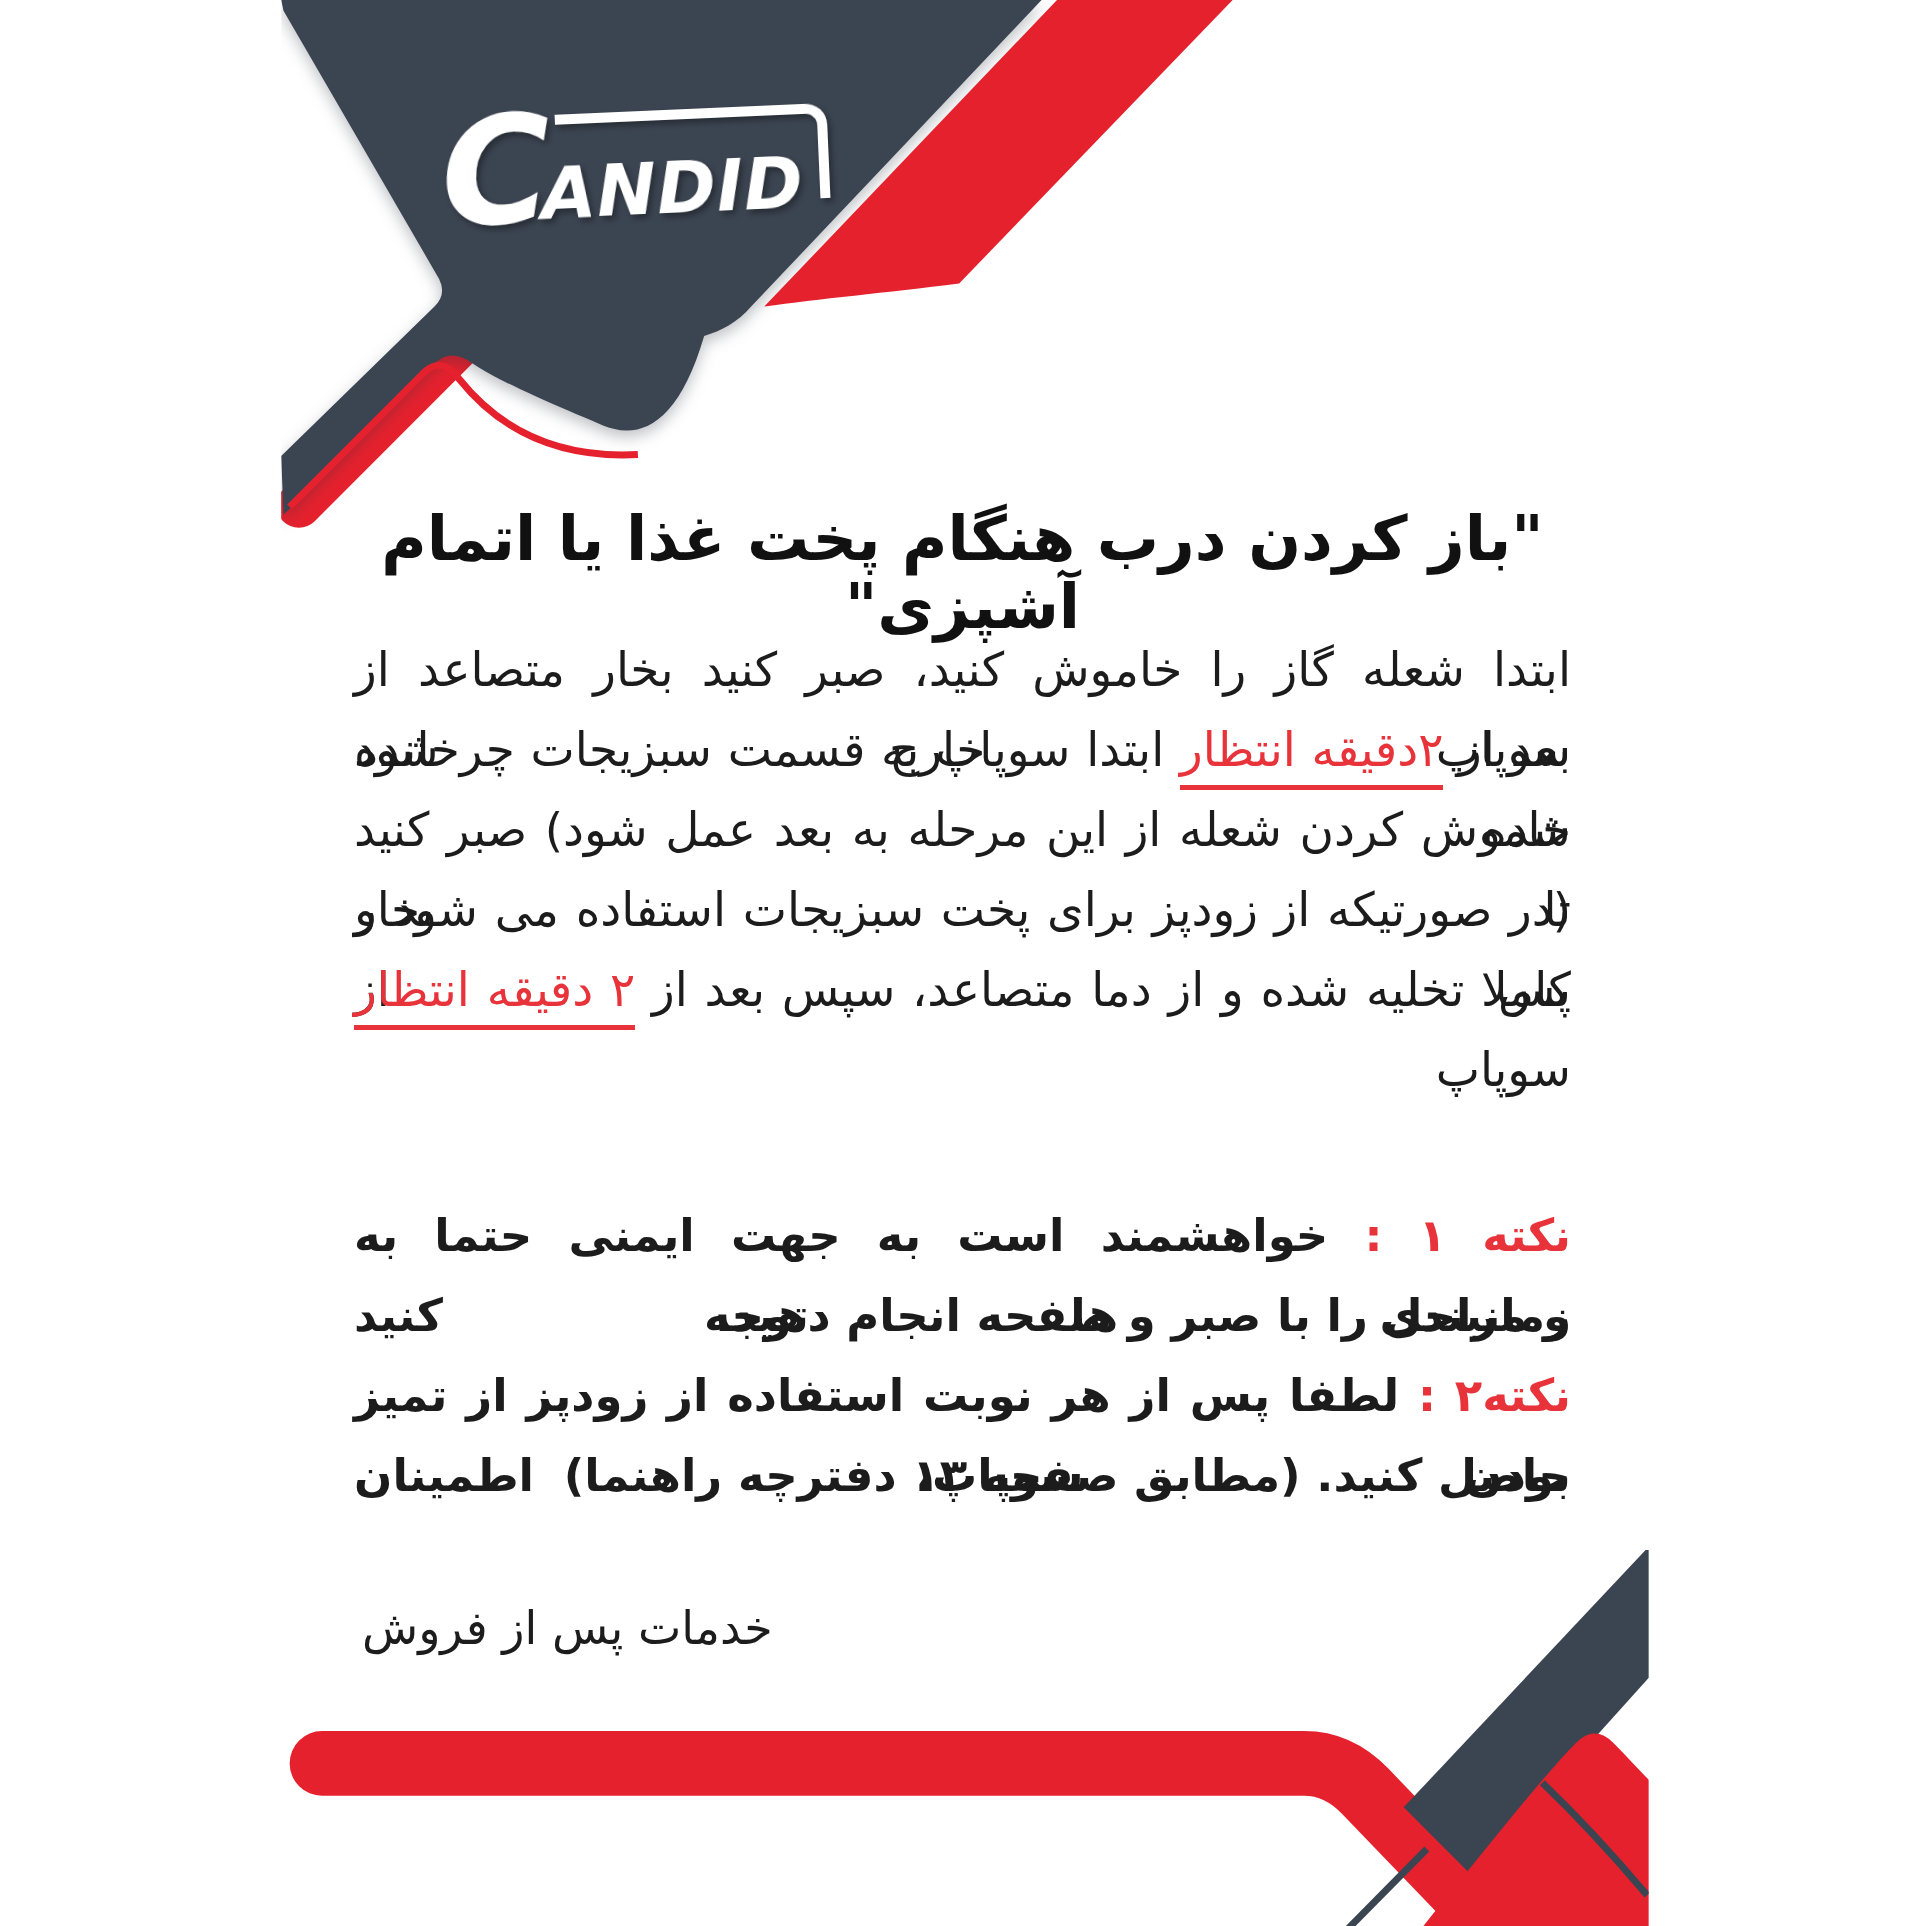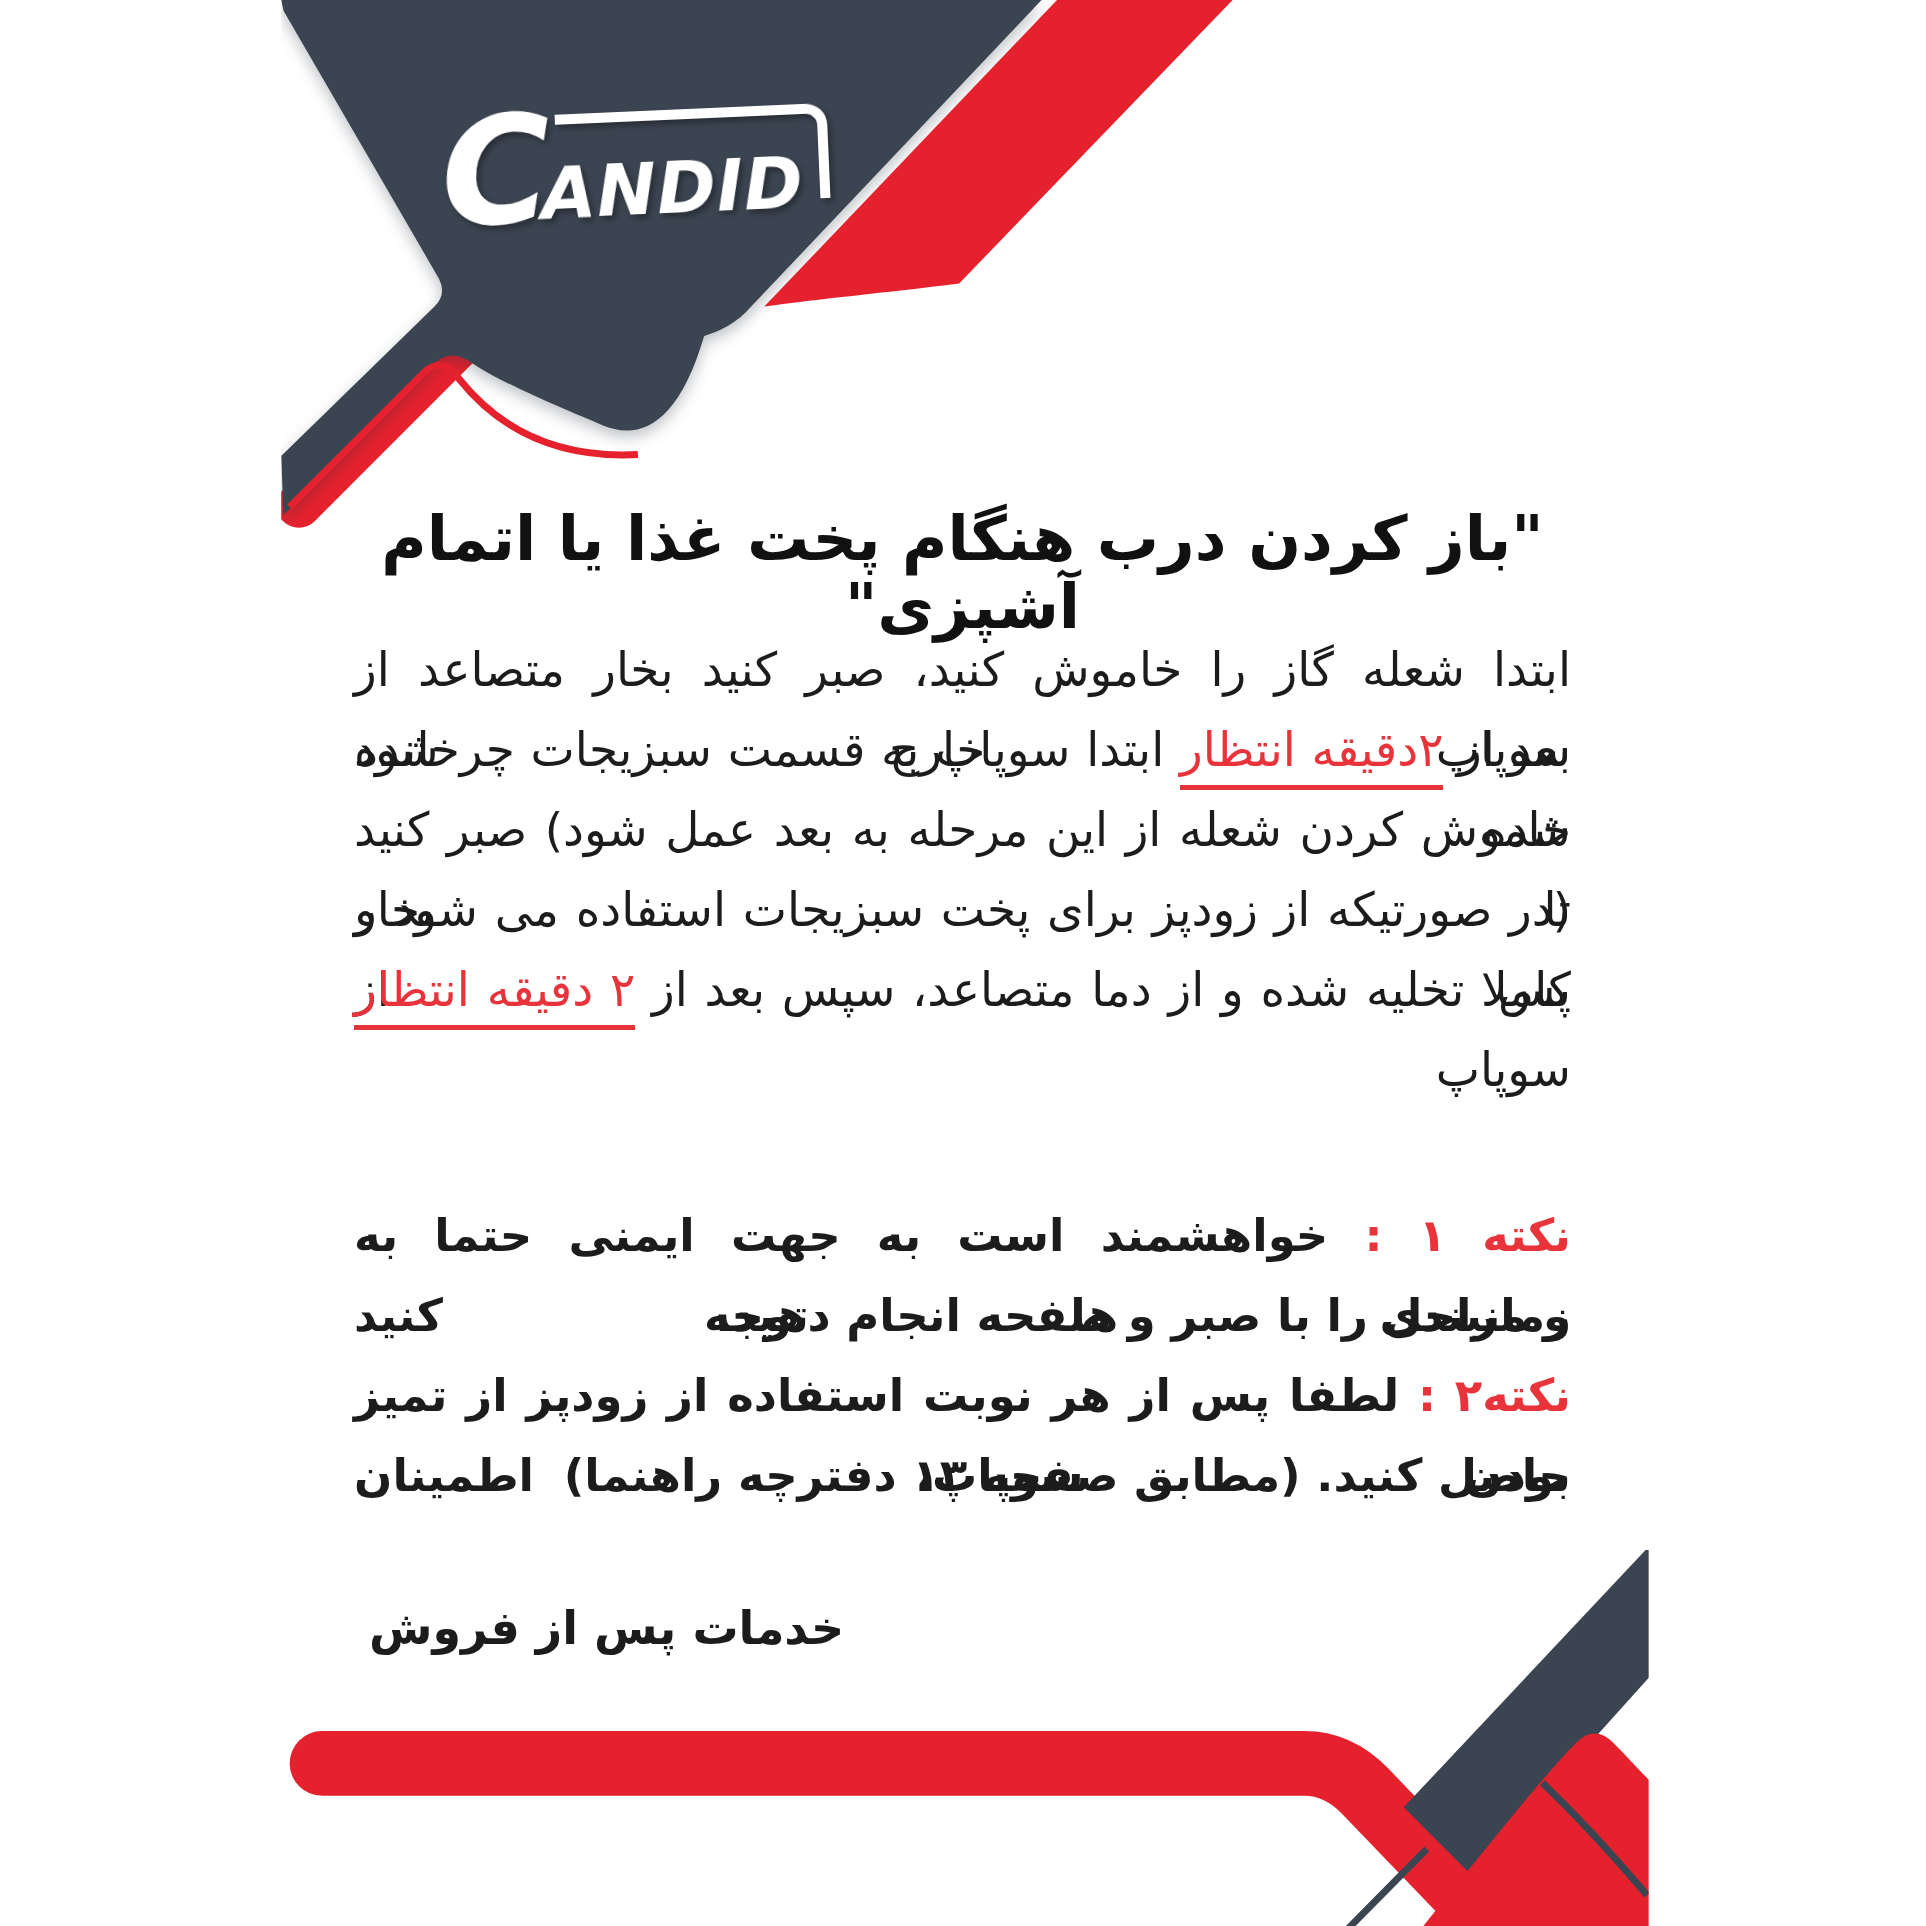--- a/index.html
+++ b/index.html
@@ -45,21 +45,21 @@
   }
   .p-line{height:80px;line-height:80px;white-space:nowrap;}
   .jl{text-align:justify;text-align-last:justify;white-space:normal;height:80px;overflow:visible;}
   .rl{text-align:right;}
   .red-text{color:#e8333a;}
   .red-underline{
     color:#e8333a;border-bottom:5.4px solid #e8333a;padding-bottom:7.7px;
   }
   .footer-line{
     position:absolute;left:362px;top:1604px;
-    direction:rtl;font-size:46px;font-weight:bold;color:#1c1c1c;line-height:49px;margin-left:7px;
+    direction:rtl;font-size:46px;font-weight:normal;color:#1c1c1c;line-height:49px;
   }
 </style>
 </head>
 <body>
 
 <svg class="decor-svg" viewBox="0 0 2500 2500">
   <defs>
     <clipPath id="pageClip">
         <rect x="365" y="0" width="1775" height="2500"></rect>
       </clipPath>

